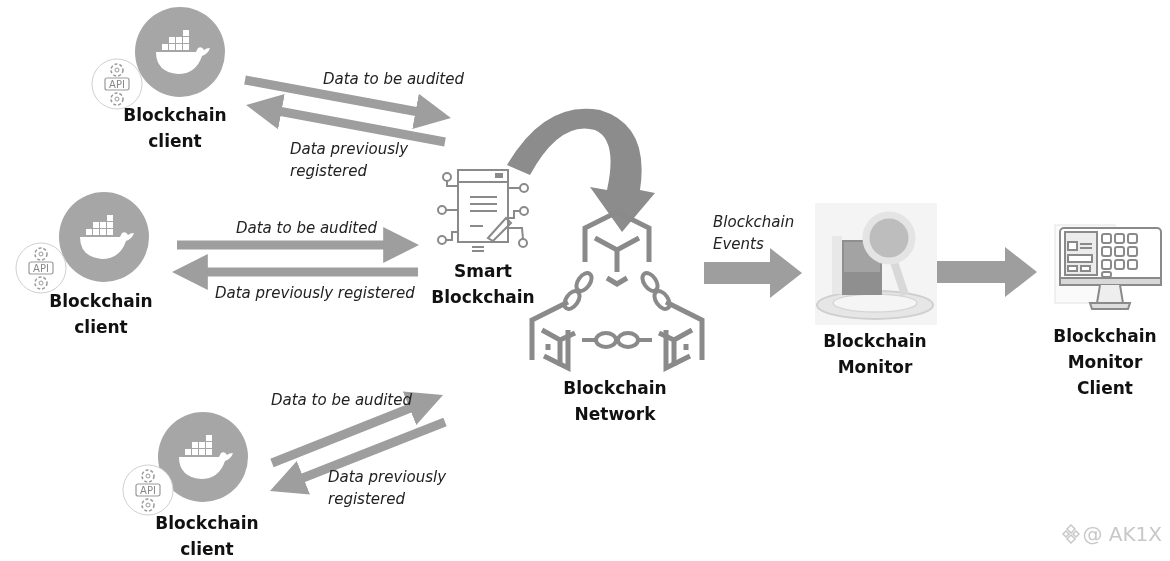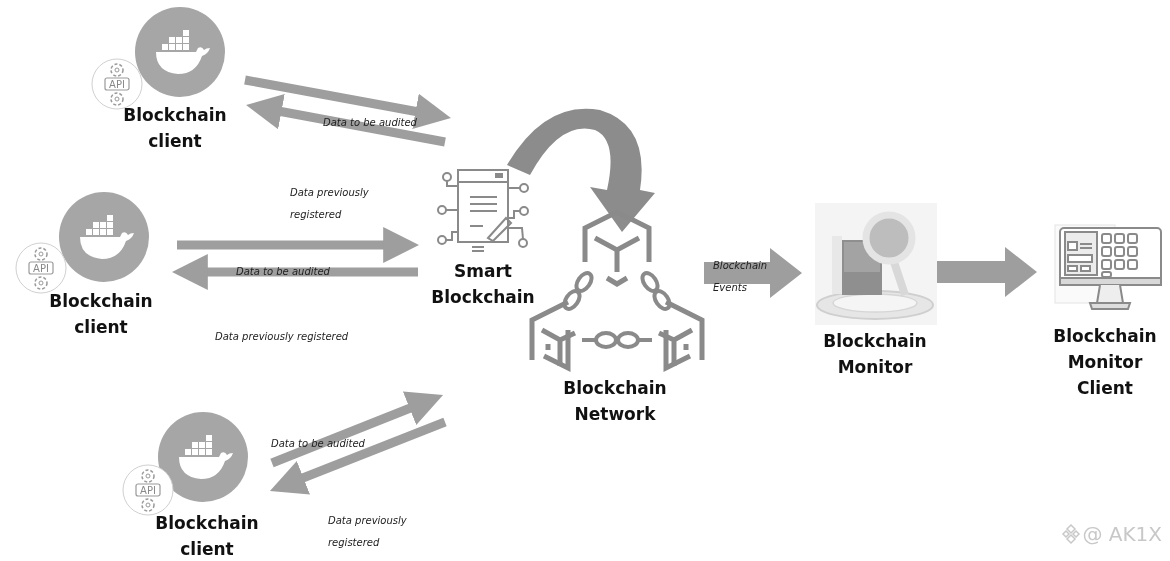--- a/index.html
+++ b/index.html
@@ -1,20 +1,20 @@
 <!DOCTYPE html>
 <html><head>
 <meta charset="utf-8">
 <style>
   html, body { margin: 0; padding: 0; background: #ffffff; }
   body { width: 1170px; height: 561px; position: relative; overflow: hidden; font-family: "DejaVu Sans", sans-serif; }
   .stage { position: absolute; left: 0; top: 0; width: 1170px; height: 561px; }
   svg.diagram { position: absolute; left: 0; top: 0; }
   .lbl-bold { position: absolute; font-family: "DejaVu Sans", sans-serif; font-weight: bold; font-size: 17px; color: #111; text-align: center; line-height: 26px; white-space: pre-line; }
-  .lbl-it { position: absolute; font-family: "DejaVu Sans", sans-serif; font-style: italic; font-size: 10px; color: #222; line-height: 22px; white-space: pre-line; margin-top: 44px; }
+  .lbl-it { position: absolute; font-family: "DejaVu Sans", sans-serif; font-style: italic; font-size: 15px; color: #222; line-height: 22px; white-space: pre-line; }
   .wm { position: absolute; right: 8px; top: 522px; font-family: "DejaVu Sans", sans-serif; font-size: 20px; color: #c8c8c8; display: flex; align-items: center; gap: 0; }
 </style>
 </head>
 <body>
 
 <div class="stage">
 <svg class="diagram" width="1170" height="561" viewBox="0 0 1170 561" xmlns="http://www.w3.org/2000/svg">
   <defs>
     <marker id="ah" markerWidth="4" markerHeight="4" refX="2.2" refY="2" orient="auto" markerUnits="strokeWidth">
       <path d="M0,0 L4,2 L0,4 z" fill="#9e9e9e"></path>

